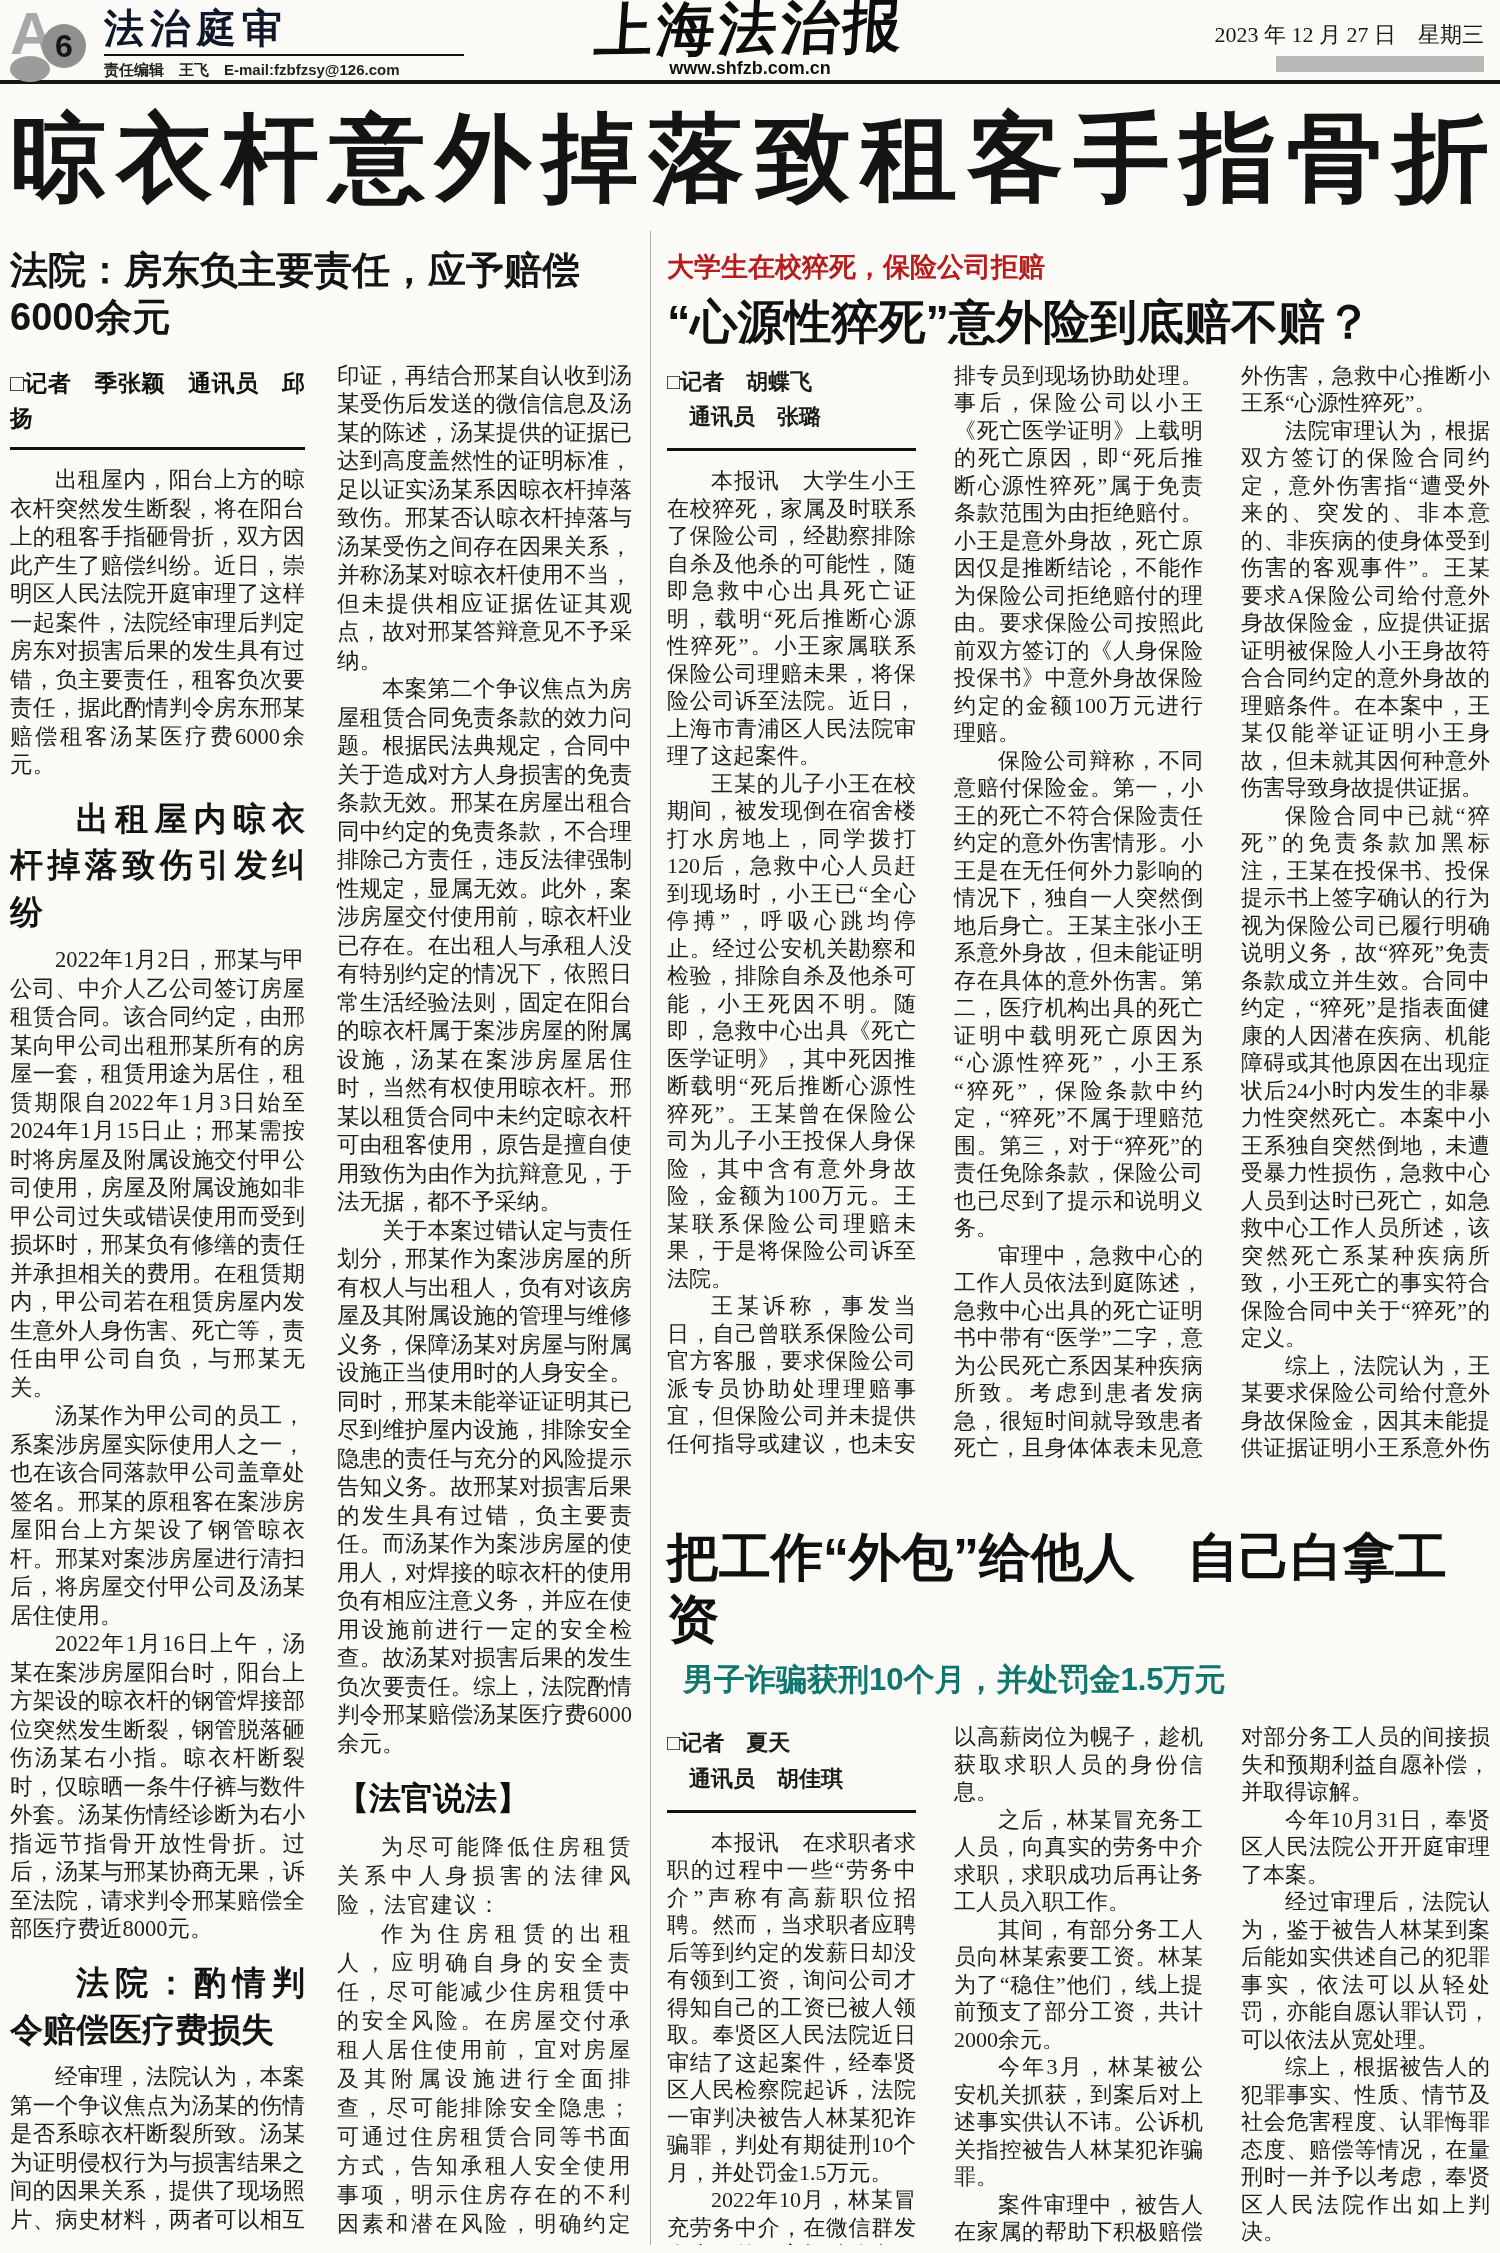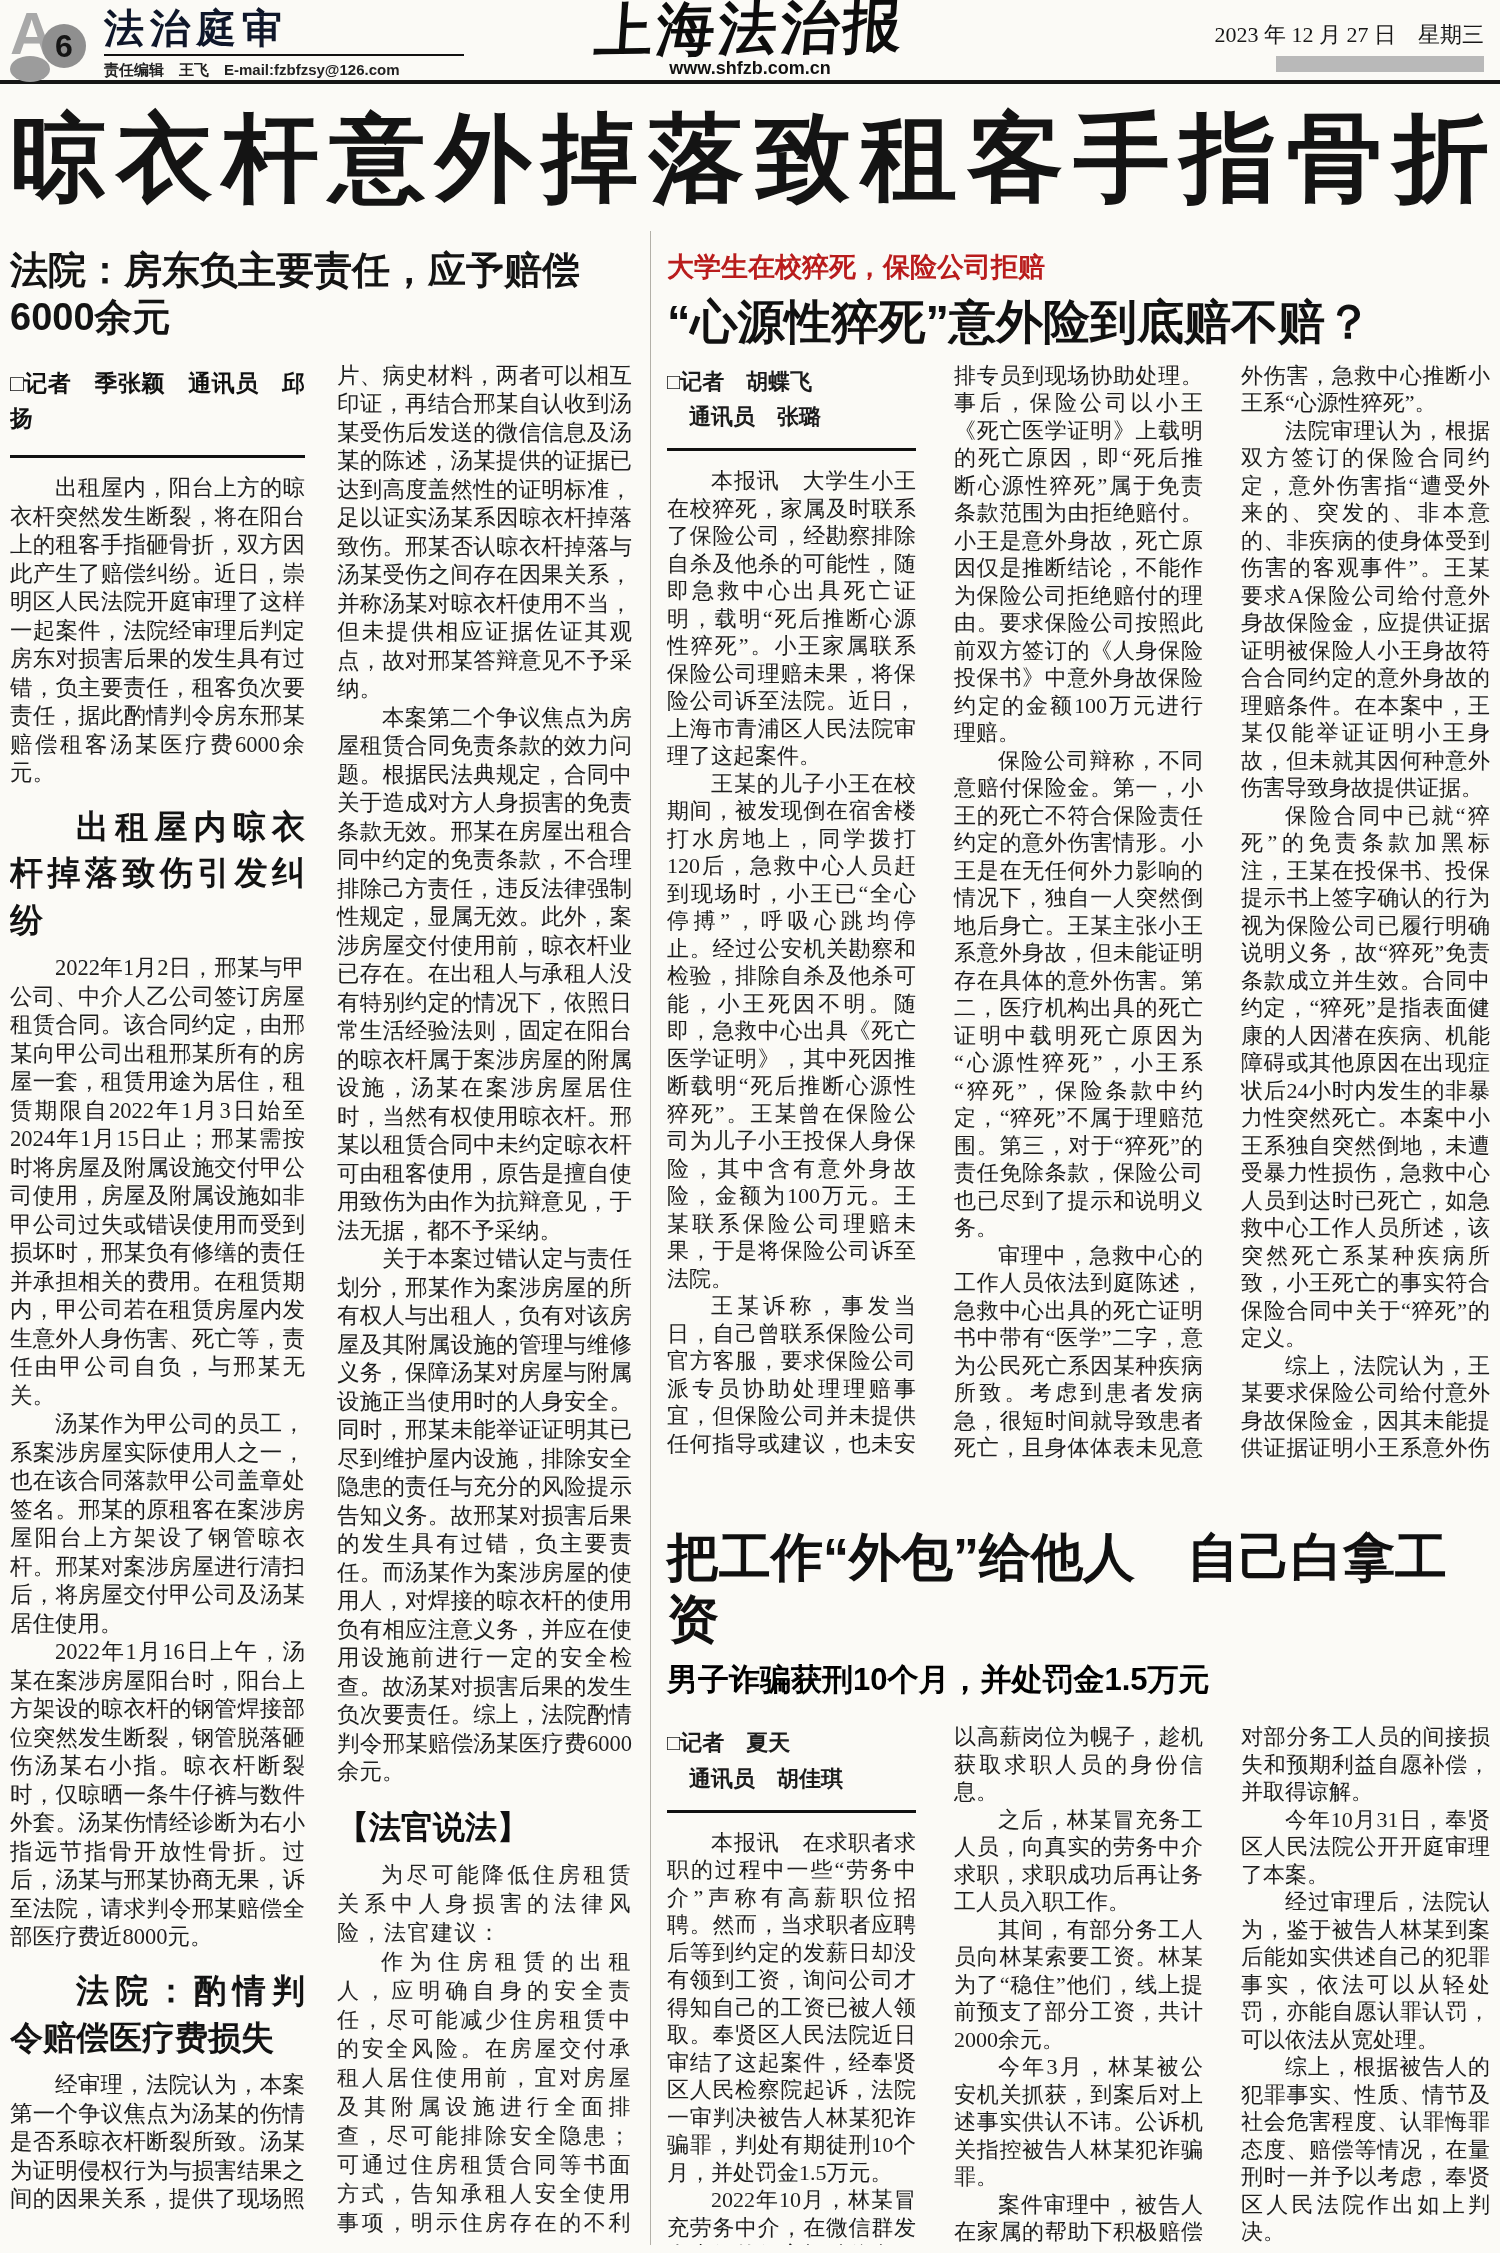--- a/index.html
+++ b/index.html
@@ -30,38 +30,38 @@
   }
   
   .content{display:flex;padding:0 10px;height:2020px;overflow:hidden;}
   .left-region{width:622px;flex:none;}
   .vdivider{width:1px;background:#b3b0a8;margin:6px 16px 0 18px;flex:none;}
   .right-region{flex:1;min-width:0;}
   
   .lead-subtitle{margin:22px 0 20px;font:700 38px/1.25 "Liberation Sans",sans-serif;color:#141414;}
   .left-body{height:1880px;column-count:2;column-gap:32px;column-fill:auto;overflow:hidden;text-align:justify;}
   .byline{font:700 23px/1.55 "Liberation Sans",sans-serif;color:#111;
-    border-bottom:3px solid #111;padding:4px 0 18px;margin:0 0 16px;}
+    border-bottom:3px solid #111;padding:4px 0 10px;margin:0 0 16px;}
   p.b{margin:0;font-size:22.5px;line-height:28.5px;text-indent:2em;color:#1d1d1d;}
   .subhead{font:700 33px/1.42 "Liberation Sans",sans-serif;color:#131313;text-indent:2em;margin:16px 0 10px;}
   .judge-head{font:900 32px/1.3 "Liberation Sans",sans-serif;color:#0f0f0f;margin:20px 0 12px;}
   p.kai{margin:0;font-size:22px;line-height:29px;text-indent:2em;letter-spacing:1.5px;color:#242424;
     font-family:"DejaVu Serif",serif;}
   .lead-tag{font-weight:400;font-family:"Liberation Sans",sans-serif;}
   
   .ins-kicker{margin:26px 0 10px;font:700 27px/1.2 "Liberation Sans",sans-serif;color:#b91c1c;}
   .ins-headline{margin:0 0 10px;font:900 47px/1.25 "Liberation Sans",sans-serif;color:#111;}
   .ins-body{height:1120px;column-count:3;column-gap:38px;column-fill:auto;overflow:hidden;text-align:justify;}
   .ins-body p.b, .fraud-body p.b{font-size:22px;line-height:27.5px;}
   .byline2{font:700 22px/1.6 "Liberation Sans",sans-serif;border-bottom:3px solid #111;
     padding:2px 0 14px;margin:0 0 16px;}
   .byline2 .l2{padding-left:1em;}
   
   .fraud-headline{margin:44px 0 10px;font:900 52px/1.2 "Liberation Sans",sans-serif;color:#101010;}
-  .fraud-subtitle{margin:0 0 24px;font:700 31px/1.25 "Liberation Sans",sans-serif;color:#000000;}
+  .fraud-subtitle{margin:0 16px 24px;font:700 31px/1.25 "Liberation Sans",sans-serif;color:#0f766e;}
   .fraud-body{height:560px;column-count:3;column-gap:38px;column-fill:auto;overflow:hidden;text-align:justify;}
 </style>
 </head>
 <body>
 
 <div class="page">
 
   <div class="hdr">
     <div class="badge">
       <span class="badge-a">A</span>

